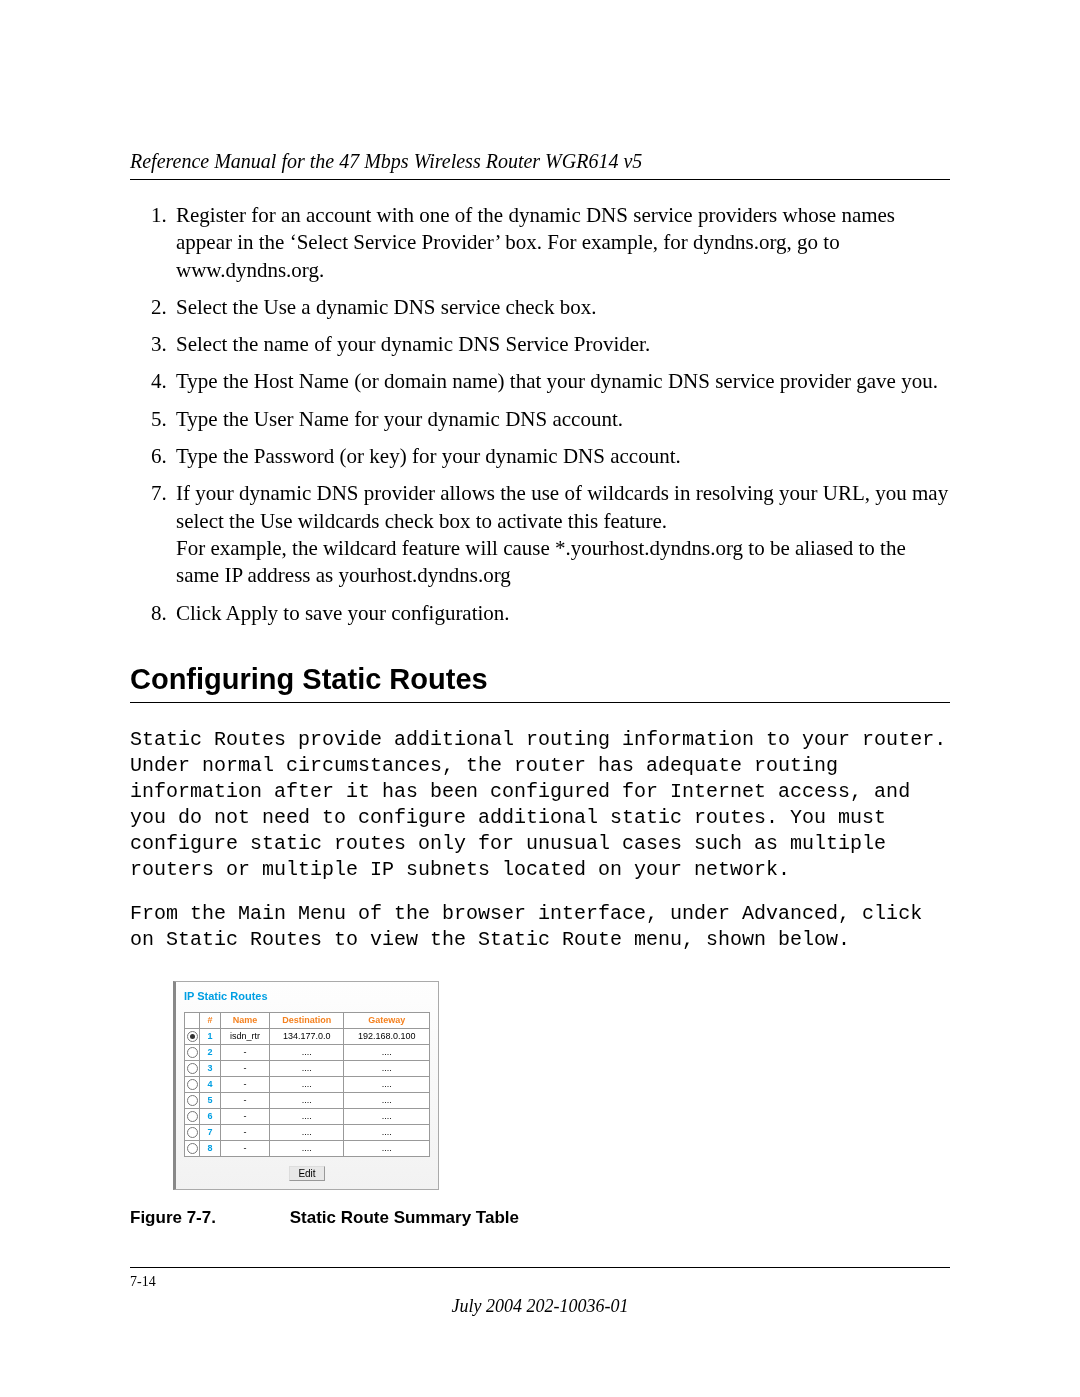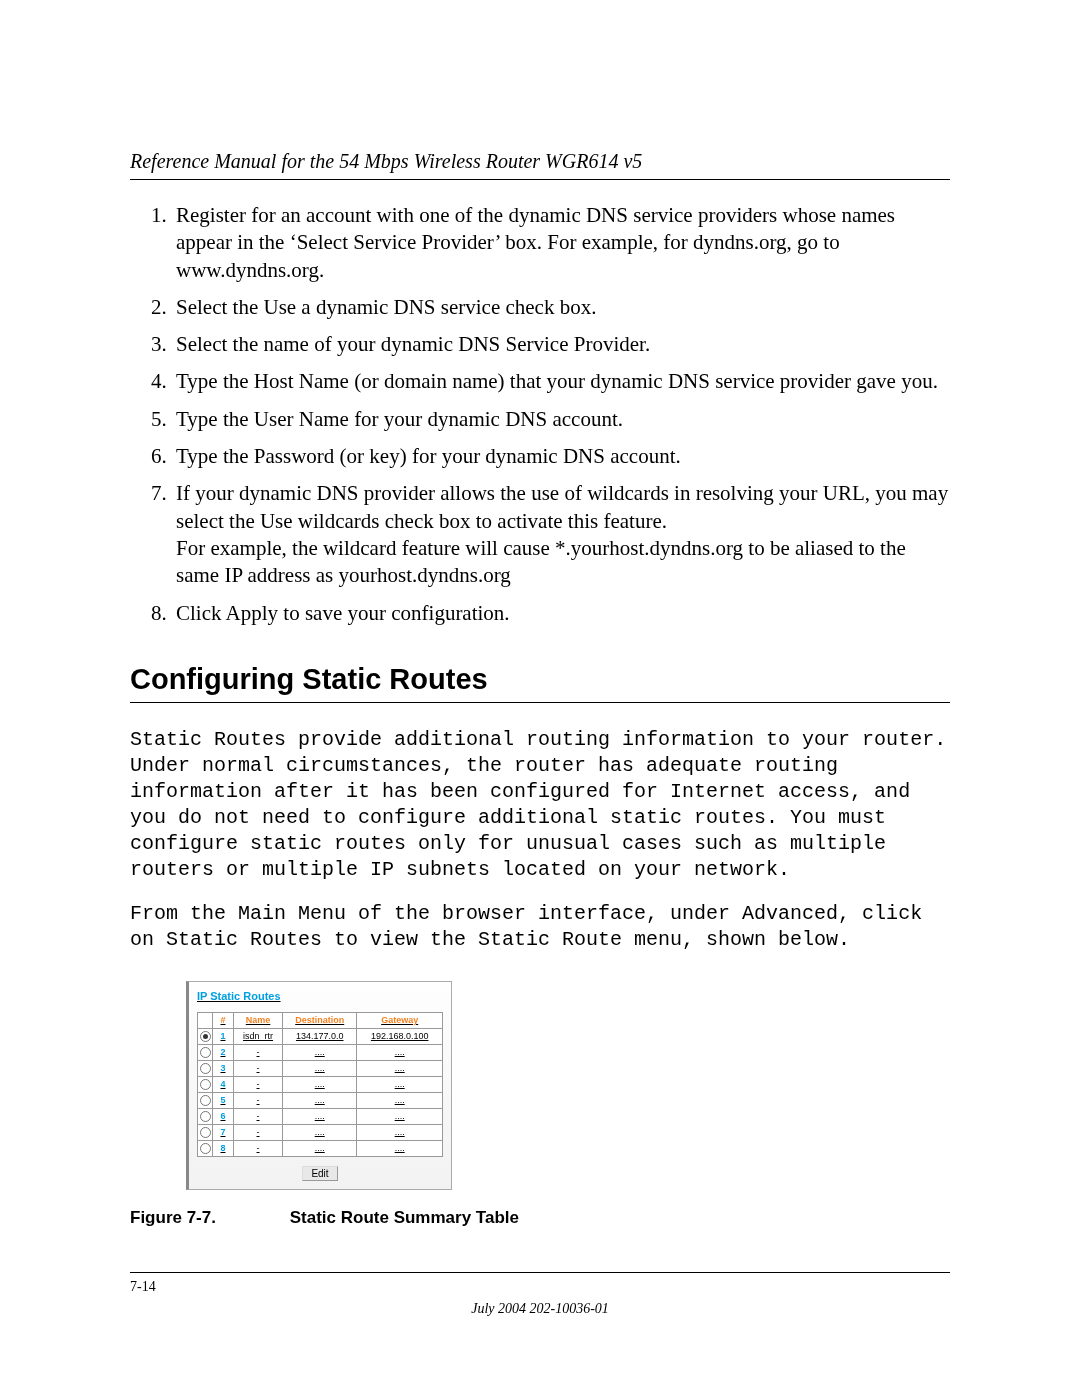--- a/index.html
+++ b/index.html
@@ -50,24 +50,23 @@
     font-size: 20px;
     line-height: 1.3;
     margin: 0 0 18px 0;
     font-family: Liberation Mono, monospace;
   }
   .figure-box {
     width: 246px;
     border: 1px solid #aaa;
     border-left: 3px solid #888;
     background: linear-gradient(#fefefe, #f2f2f2);
-    margin: 28px 0 14px 56px;
+    margin: 28px 0 14px 43px;
     padding: 8px;
     font-family: Verdana, Arial, sans-serif;
-    text-decoration: underline;
   }
   .fig-title {
     color: #009fe3;
     font-size: 11px;
     font-weight: bold;
     margin-bottom: 10px;
   }
   table.routes {
     border-collapse: collapse;
     width: 100%;
@@ -145,29 +144,29 @@
     margin: 0 0 6px 0;
   }
   .footer-row {
     display: flex;
     justify-content: space-between;
     font-size: 14px;
   }
   .footer-date {
     text-align: center;
     font-style: italic;
-    font-size: 14px;
+    font-size: 18px;
     margin-top: 6px;
   }
 </style>
 </head>
 <body>
 
 <div class="page">
-  <div class="running-header">Reference Manual for the 54 Mbps Wireless Router WGR614 v5</div>
+  <div class="running-header">Reference Manual for the 47 Mbps Wireless Router WGR614 v5</div>
   <hr class="hr-top">
 
   <ol class="steps" id="steps-list">
       <li>Register for an account with one of the dynamic DNS service providers whose names appear in the ‘Select Service Provider’ box. For example, for dyndns.org, go to www.dyndns.org.</li>
       <li>Select the Use a dynamic DNS service check box.</li>
       <li>Select the name of your dynamic DNS Service Provider.</li>
       <li>Type the Host Name (or domain name) that your dynamic DNS service provider gave you.</li>
       <li>Type the User Name for your dynamic DNS account.</li>
       <li>Type the Password (or key) for your dynamic DNS account.</li>
       <li>If your dynamic DNS provider allows the use of wildcards in resolving your URL, you may select the Use wildcards check box to activate this feature.<br>For example, the wildcard feature will cause *.yourhost.dyndns.org to be aliased to the same IP address as yourhost.dyndns.org</li>

